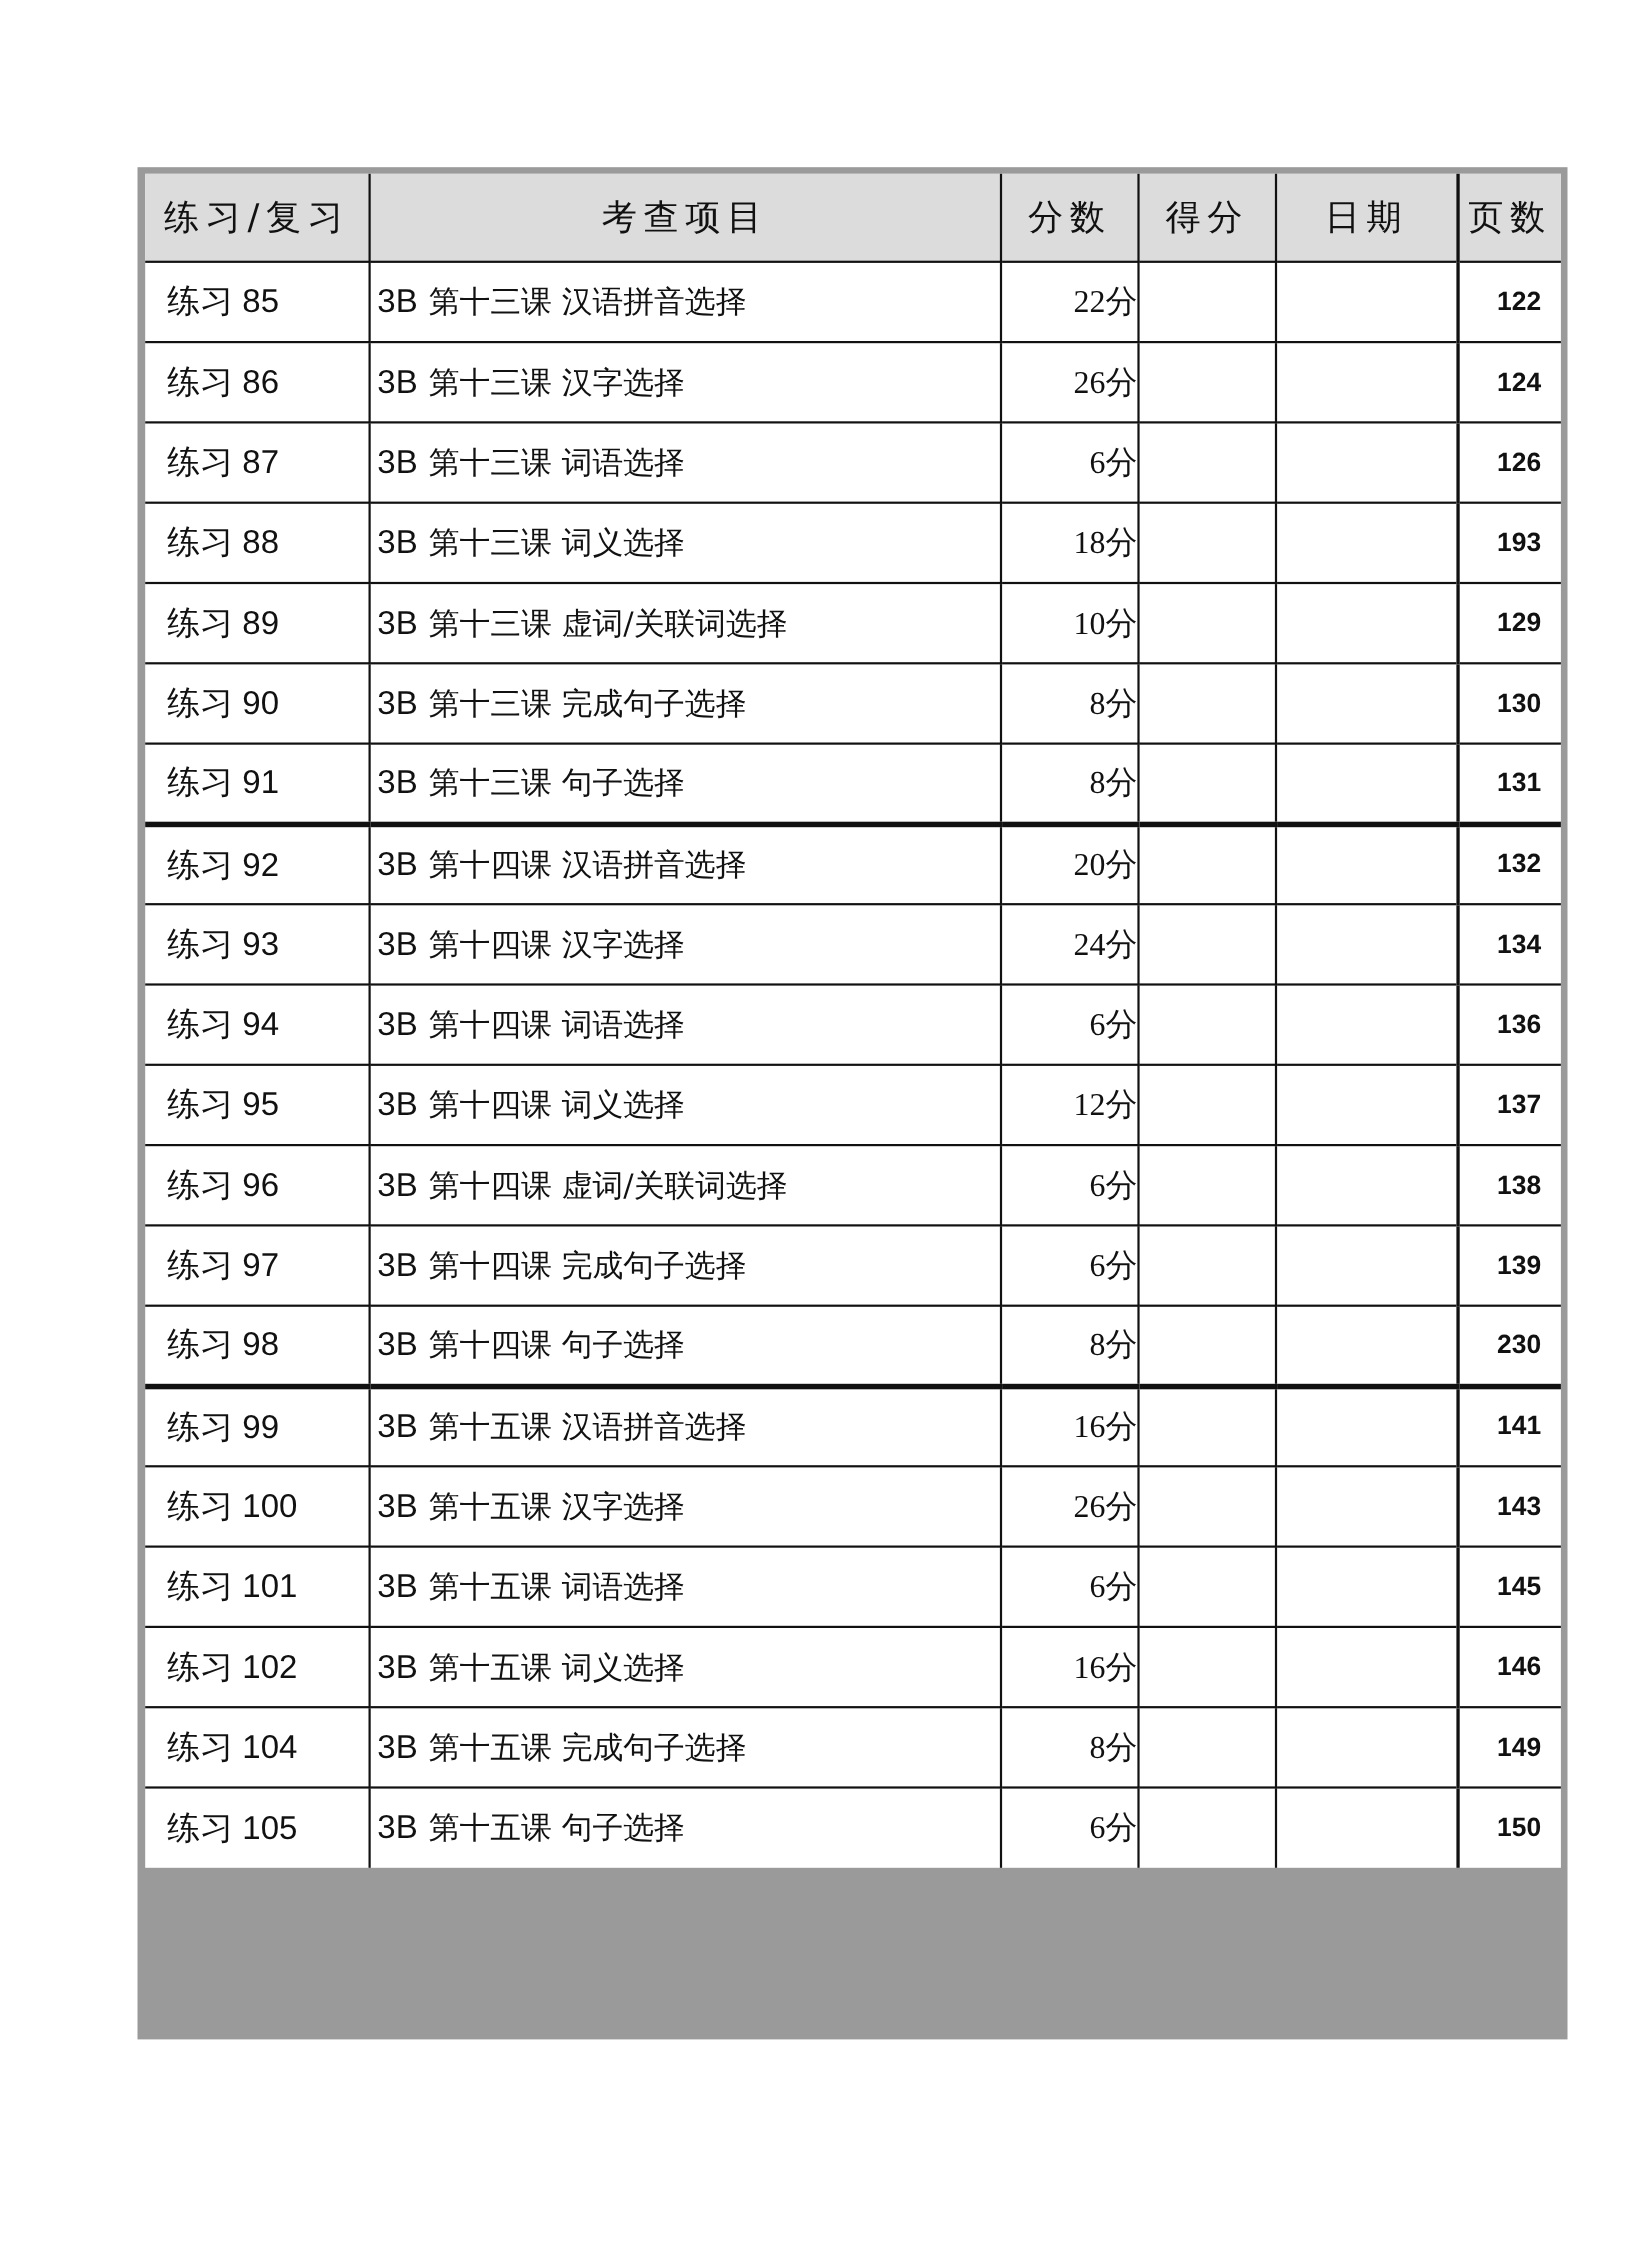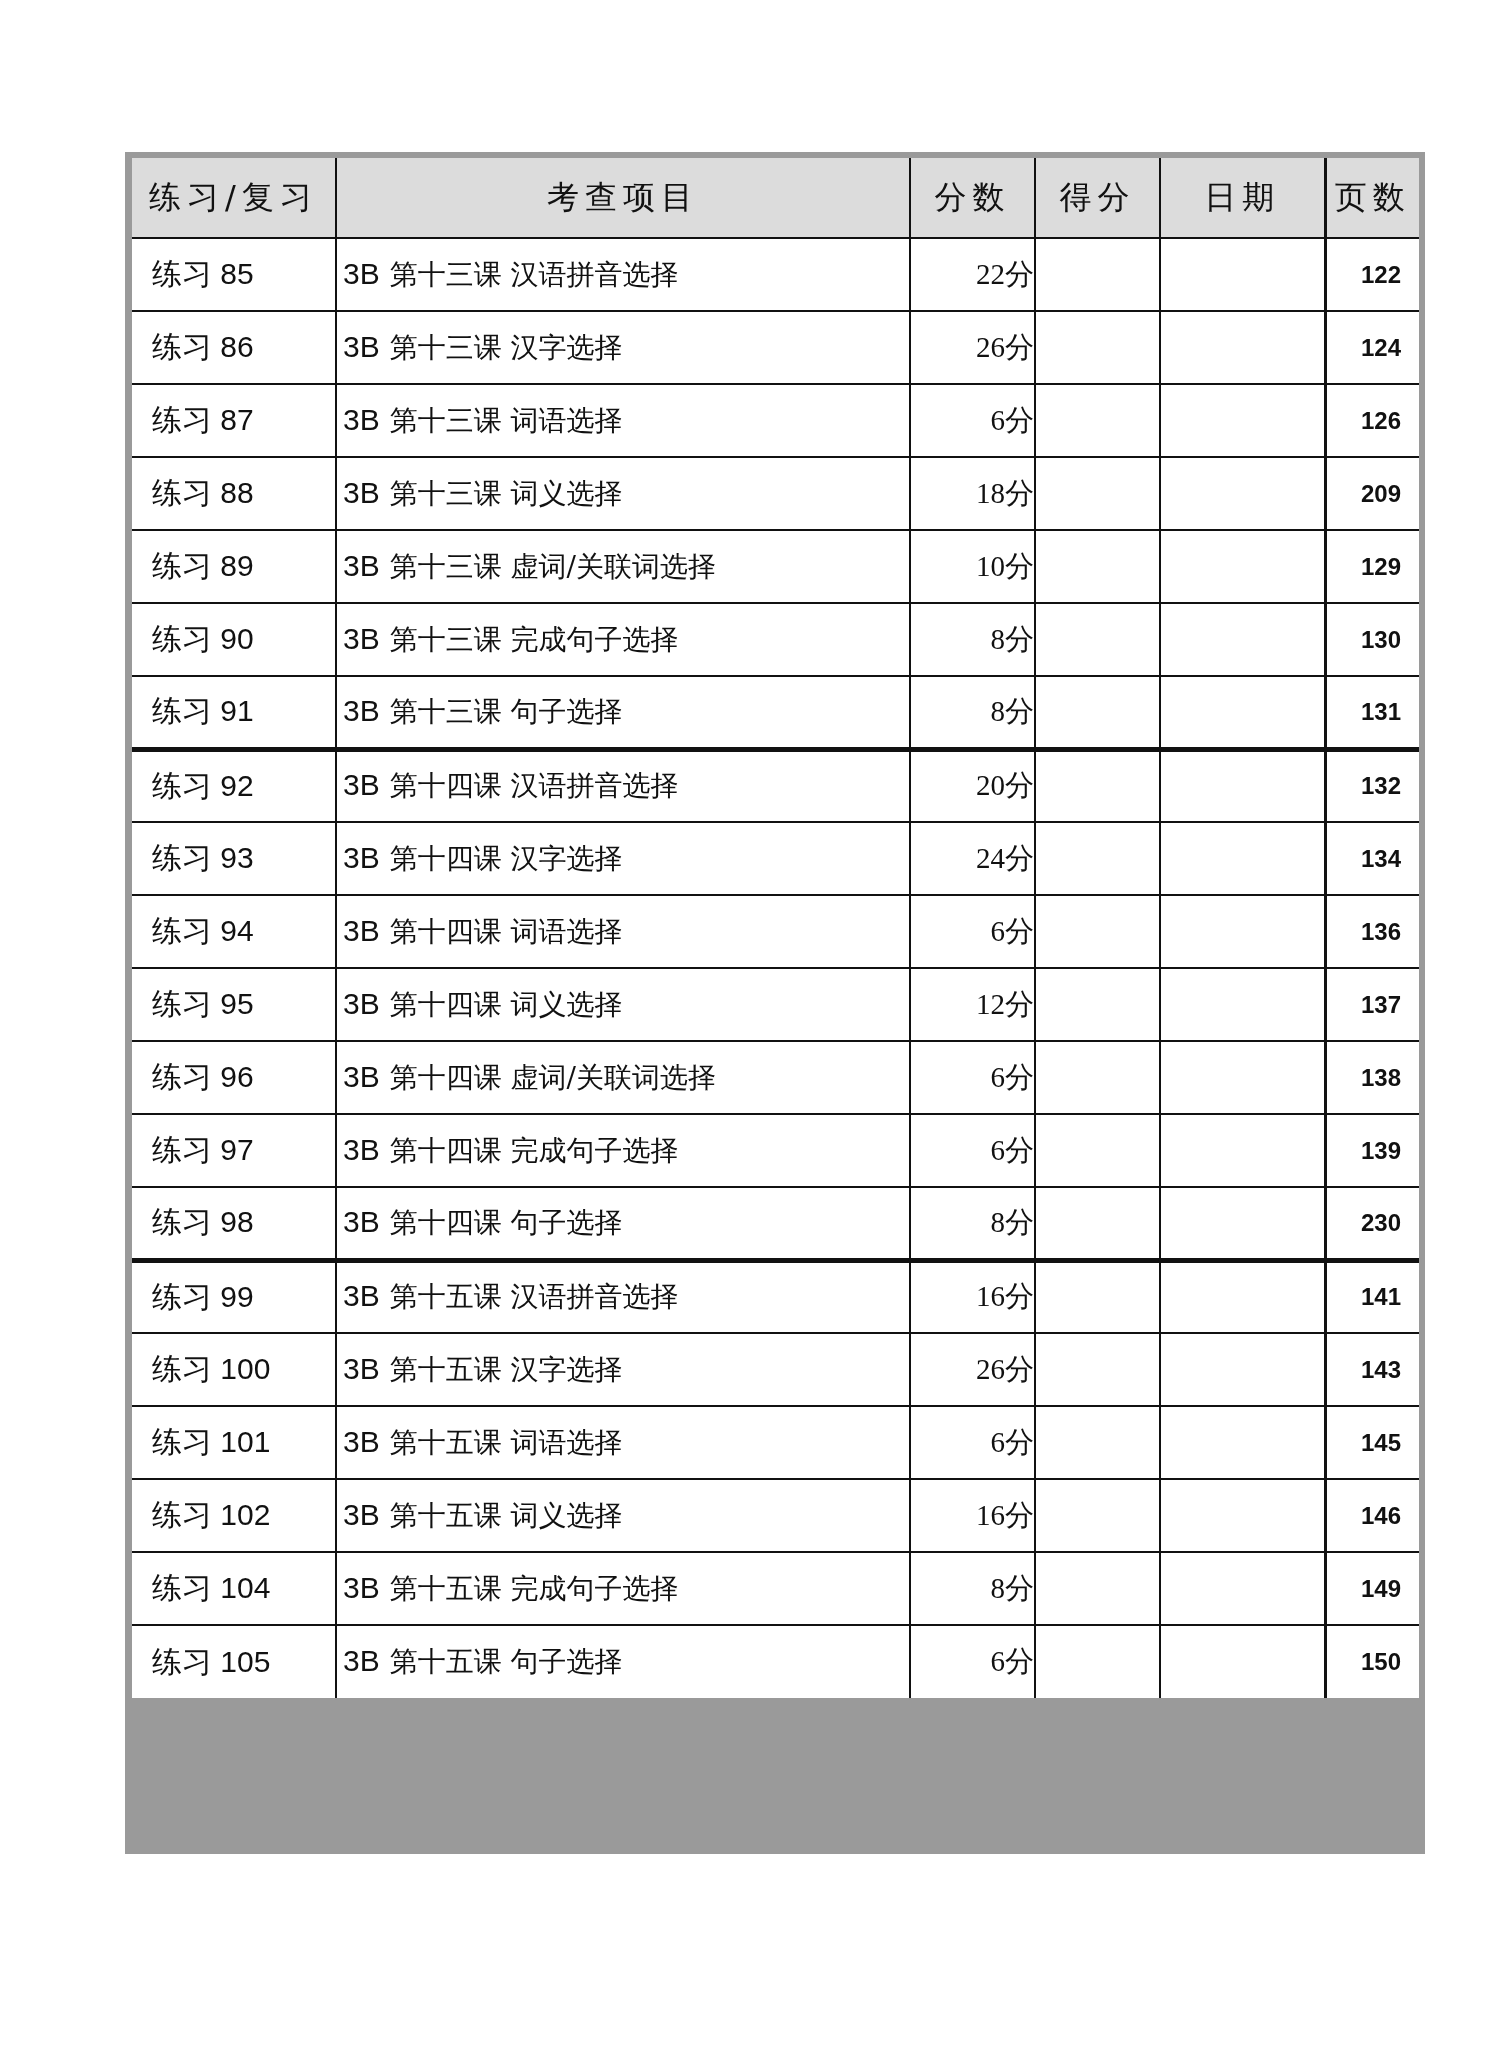--- a/index.html
+++ b/index.html
@@ -74,21 +74,21 @@
           <td class="blank"></td>
           <td class="blank"></td>
           <td class="page last">126</td>
         </tr>
         <tr>
           <td class="ex first">练习 88</td>
           <td class="item"><span class="code">3B</span><span>第十三课</span> <span>词义选择</span></td>
           <td class="score">18分</td>
           <td class="blank"></td>
           <td class="blank"></td>
-          <td class="page last">209</td>
+          <td class="page last">193</td>
         </tr>
         <tr>
           <td class="ex first">练习 89</td>
           <td class="item"><span class="code">3B</span><span>第十三课</span> <span>虚词/关联词选择</span></td>
           <td class="score">10分</td>
           <td class="blank"></td>
           <td class="blank"></td>
           <td class="page last">129</td>
         </tr>
         <tr>

